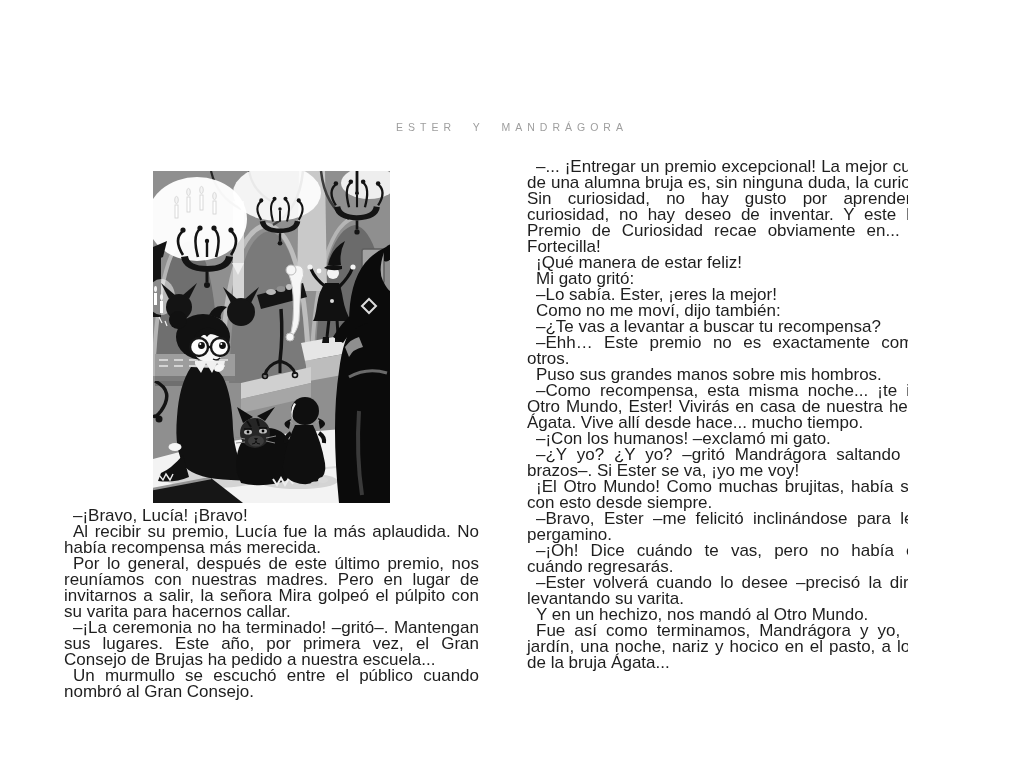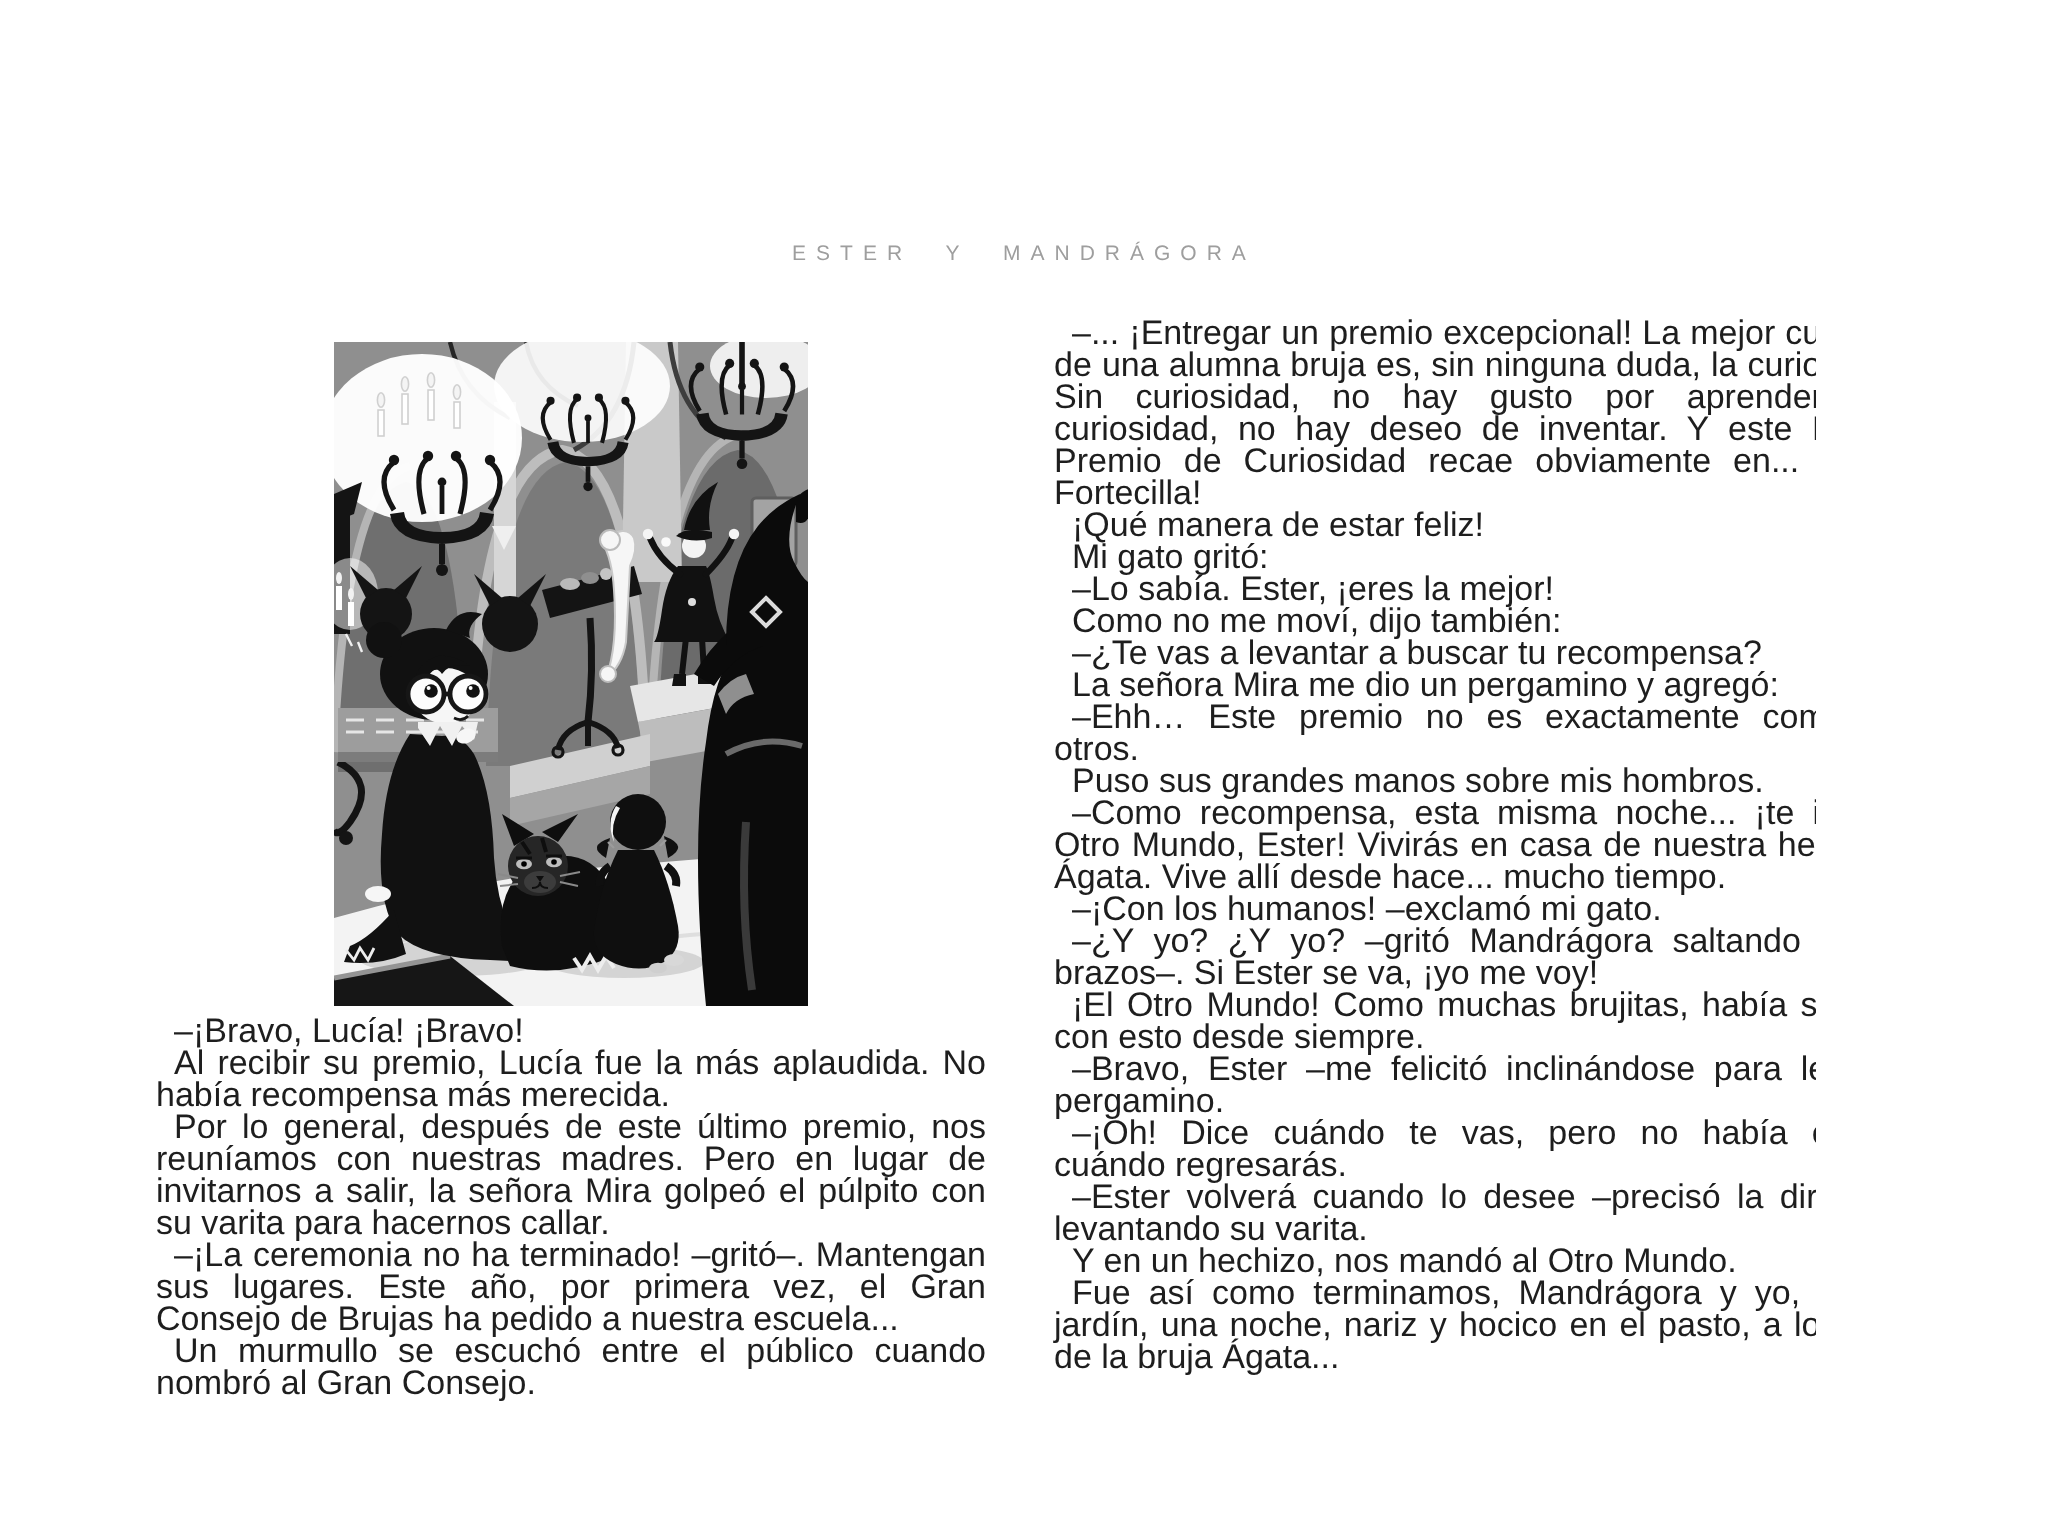--- a/index.html
+++ b/index.html
@@ -23,21 +23,21 @@
     word-spacing: 9px;
     color: #9e9e9e;
   }
   .col {
     position: absolute;
     font-size: 17px;
     line-height: 16px;
     text-align: justify;
   }
   .col p { margin: 0; text-indent: 9px; }
-  .col-left { left: 78px;  top: 171px; width: 415px; }
+  .col-left { left: 64px;  top: 171px; width: 415px; }
   .col-right { left: 527px; top: 159px; width: 429px; }
   figure.illustration {
     display: block;
     width: 237px;
     height: 332px;
     margin: 0 auto 5px auto;
     padding: 0;
   }
   figure.illustration svg { display: block; width: 237px; height: 332px; }
 </style>
@@ -256,21 +256,20 @@
     <p>Un murmullo se escuchó entre el público cuando nombró al Gran Consejo.</p>
   </div>
 
   <div class="col col-right">
     <p>–... ¡Entregar un premio excepcional! La mejor cualidad de una alumna bruja es, sin ninguna duda, la curiosidad. Sin curiosidad, no hay gusto por aprender. Sin curiosidad, no hay deseo de inventar. Y este Primer Premio de Curiosidad recae obviamente en... ¡Ester Fortecilla!</p>
     <p>¡Qué manera de estar feliz!</p>
     <p>Mi gato gritó:</p>
     <p>–Lo sabía. Ester, ¡eres la mejor!</p>
     <p>Como no me moví, dijo también:</p>
     <p>–¿Te vas a levantar a buscar tu recompensa?</p>
-    <p>La señora Mira me dio un pergamino y agregó:</p>
     <p>–Ehh… Este premio no es exactamente como los otros.</p>
     <p>Puso sus grandes manos sobre mis hombros.</p>
     <p>–Como recompensa, esta misma noche... ¡te irás al Otro Mundo, Ester! Vivirás en casa de nuestra hermana Ágata. Vive allí desde hace... mucho tiempo.</p>
     <p>–¡Con los humanos! –exclamó mi gato.</p>
     <p>–¿Y yo? ¿Y yo? –gritó Mandrágora saltando a mis brazos–. Si Ester se va, ¡yo me voy!</p>
     <p>¡El Otro Mundo! Como muchas brujitas, había soñado con esto desde siempre.</p>
     <p>–Bravo, Ester –me felicitó inclinándose para leer mi pergamino.</p>
     <p>–¡Oh! Dice cuándo te vas, pero no había escrito cuándo regresarás.</p>
     <p>–Ester volverá cuando lo desee –precisó la directora levantando su varita.</p>
     <p>Y en un hechizo, nos mandó al Otro Mundo.</p>

